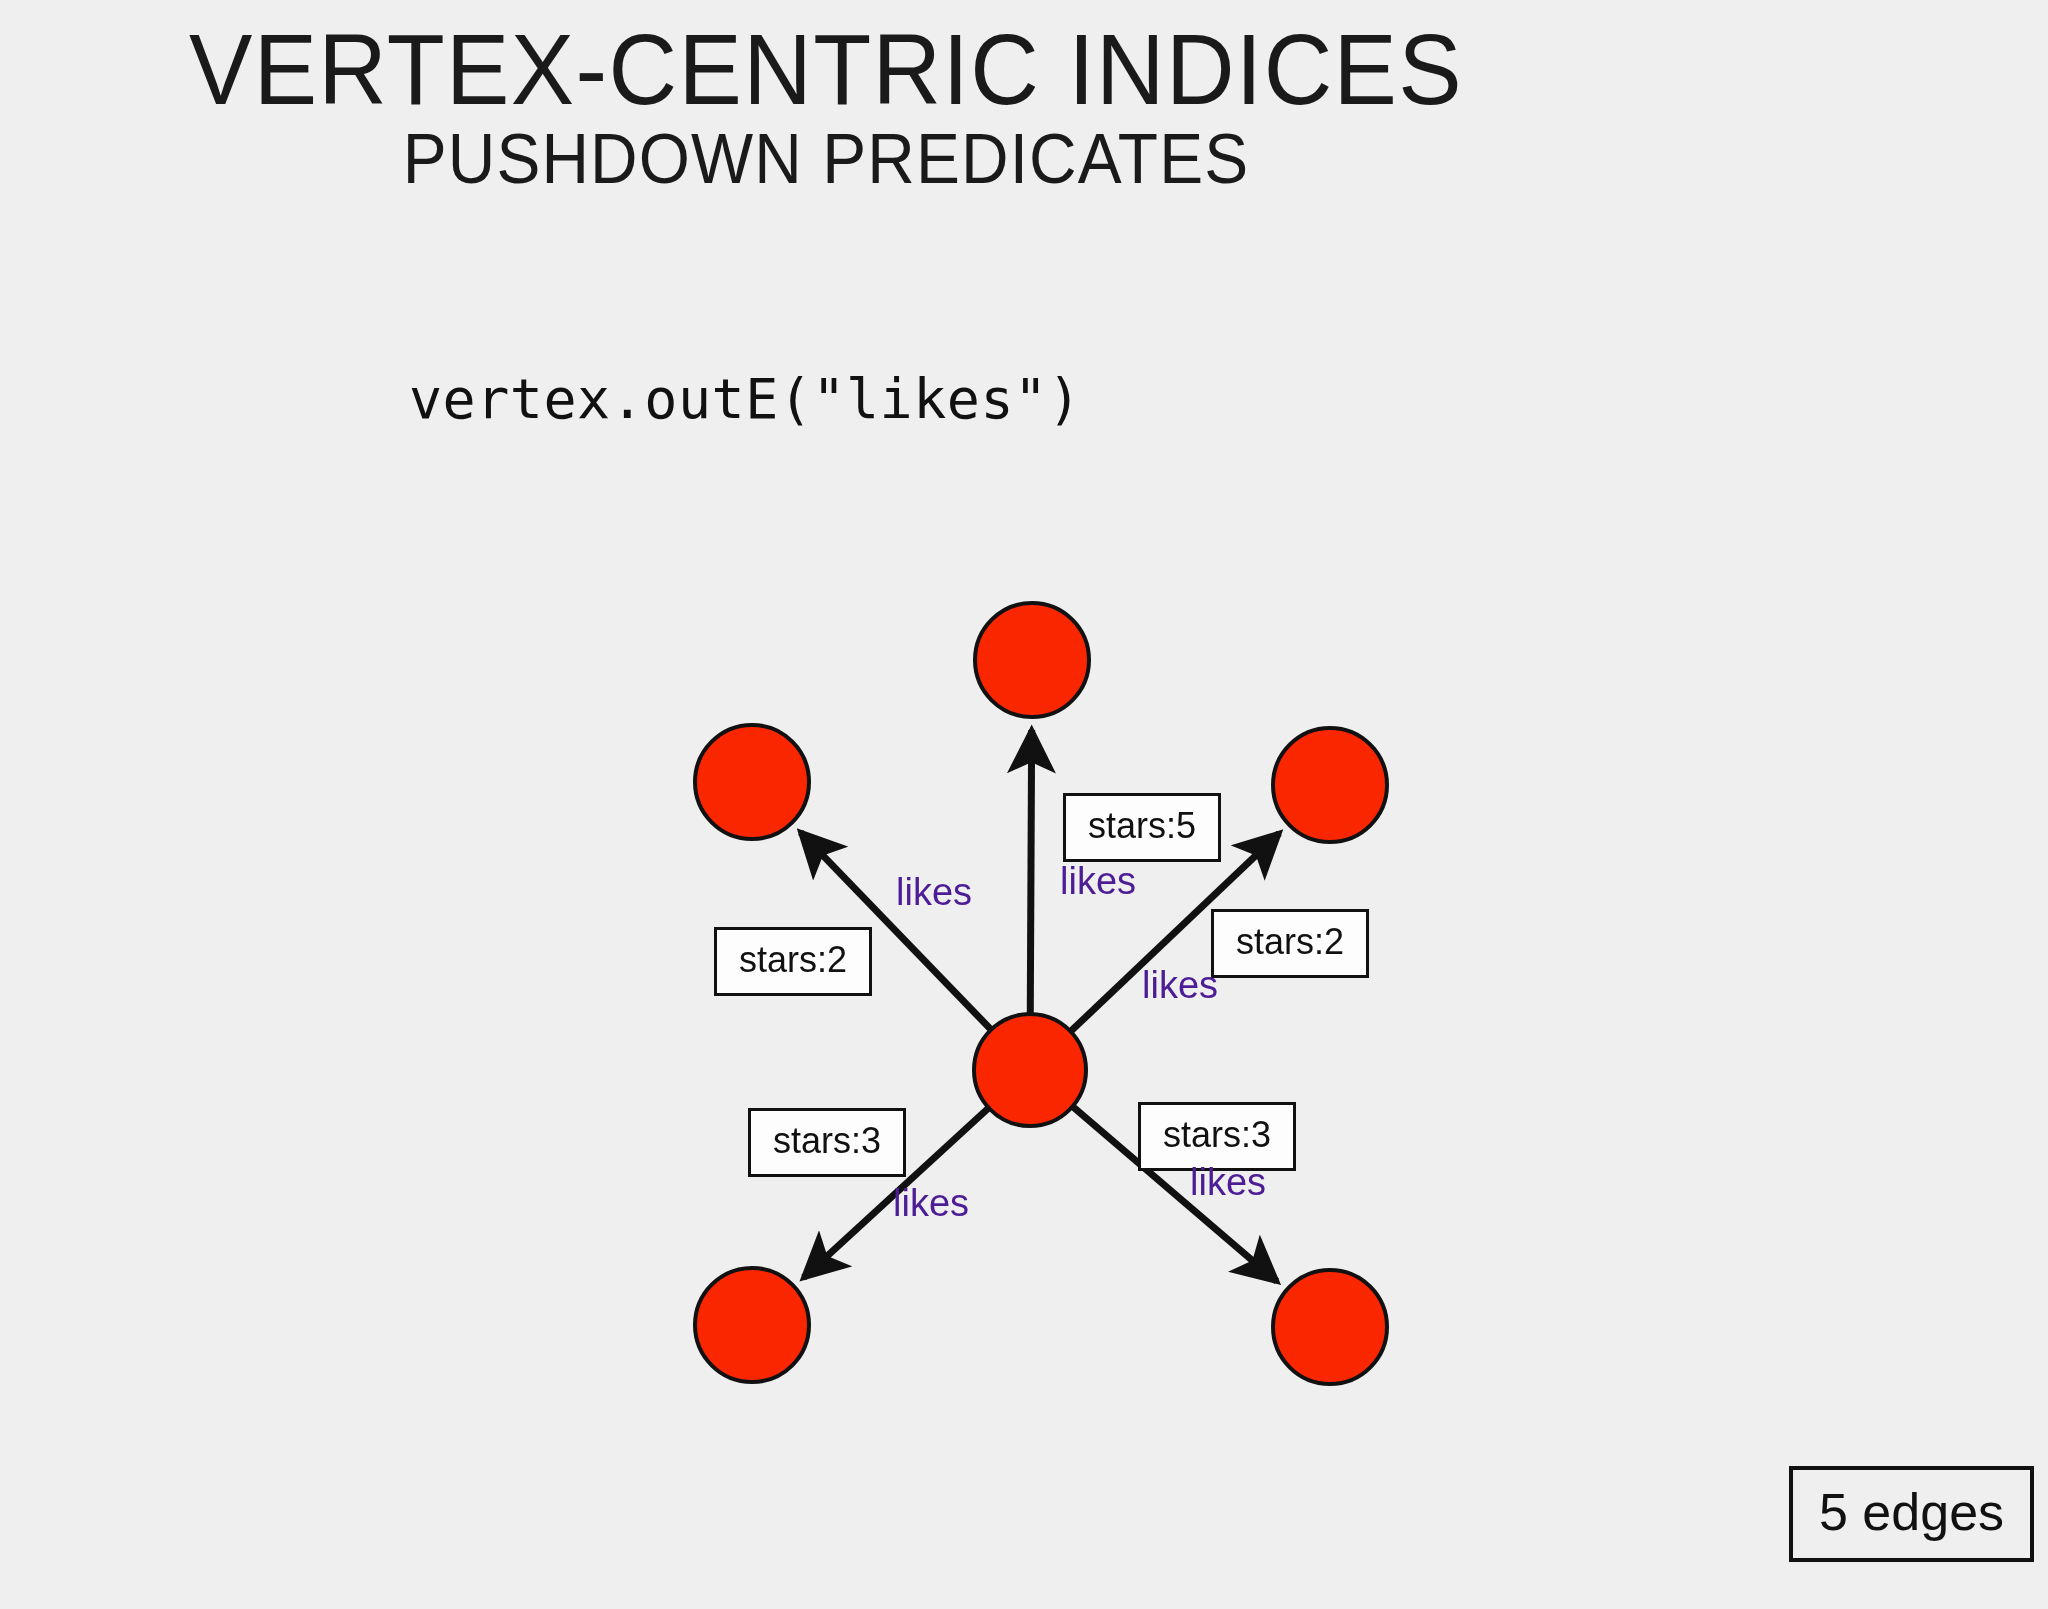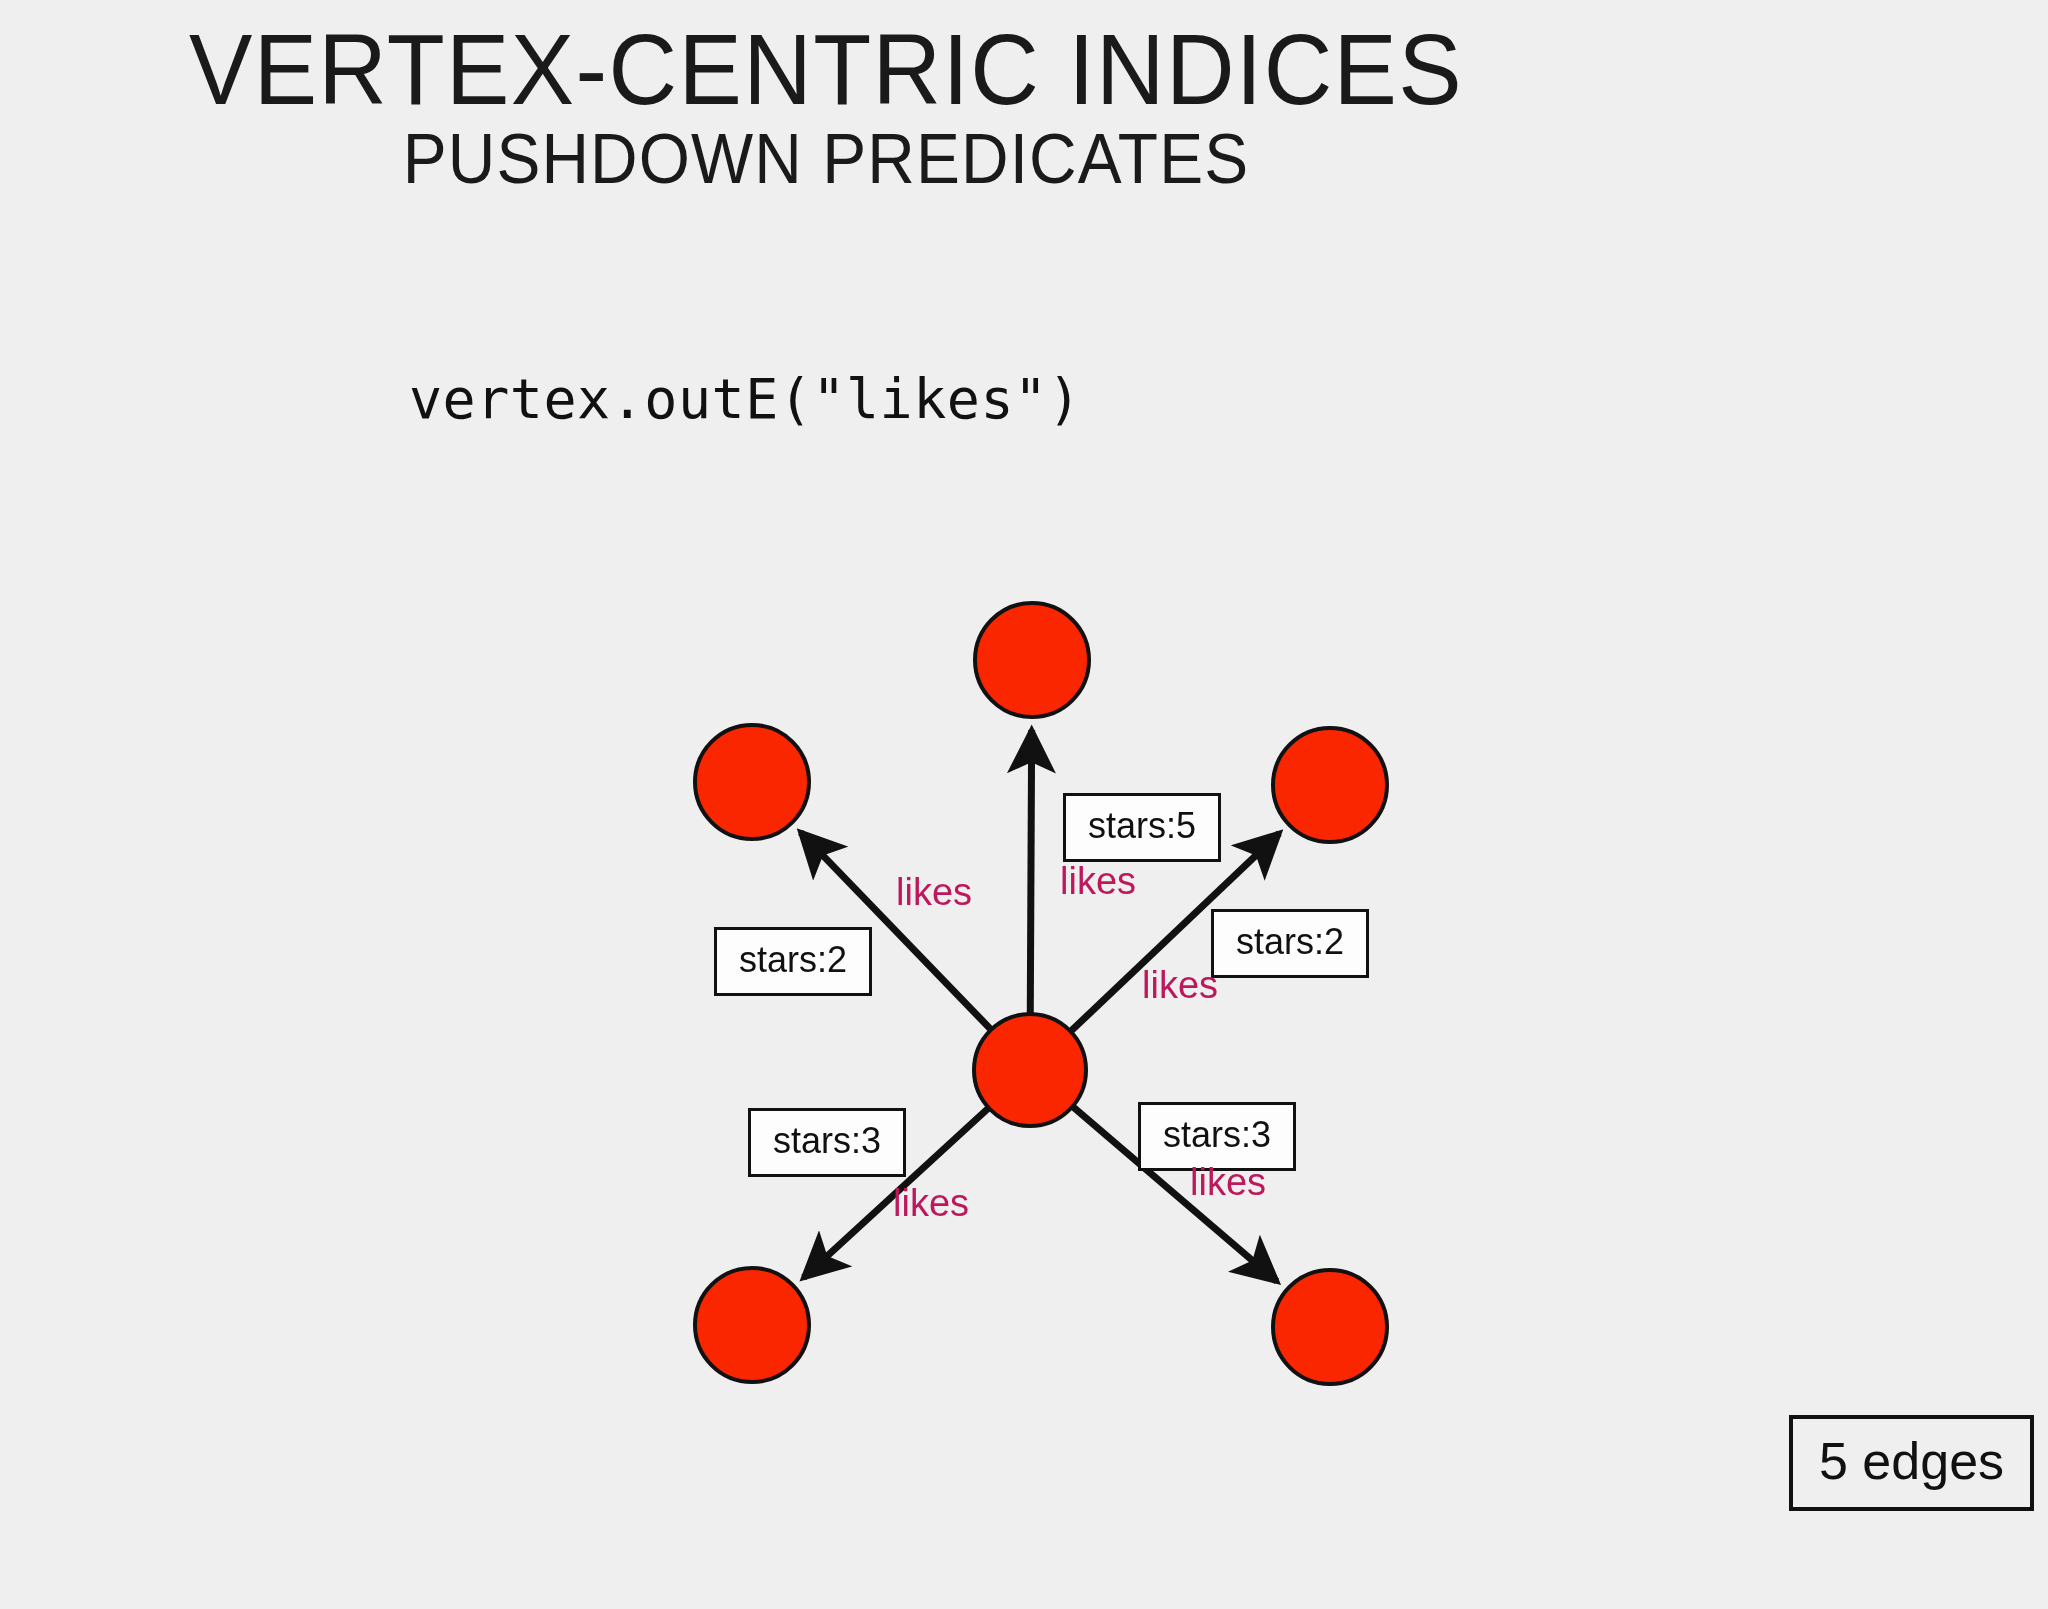--- a/index.html
+++ b/index.html
@@ -77,32 +77,32 @@
     border: 3px solid #111111;
     color: #111111;
     font-family: "Liberation Sans", sans-serif;
     font-size: 36px;
     line-height: 1;
     padding: 12px 22px 15px 22px;
     white-space: nowrap;
   }
   .likes-label {
     position: absolute;
-    color: #be185d;
+    color: #4c1d95;
     font-family: "Liberation Sans", sans-serif;
     font-size: 38px;
     line-height: 1;
     white-space: nowrap;
   }
 
   
   #edge-count-badge {
     position: absolute;
     left: 1789px;
-    top: 1415px;
+    top: 1466px;
     border: 4px solid #111111;
     background: transparent;
     color: #111111;
     font-family: "Liberation Sans", sans-serif;
     font-size: 52px;
     line-height: 1;
     padding: 16px 26px 20px 26px;
     white-space: nowrap;
   }
 </style>

